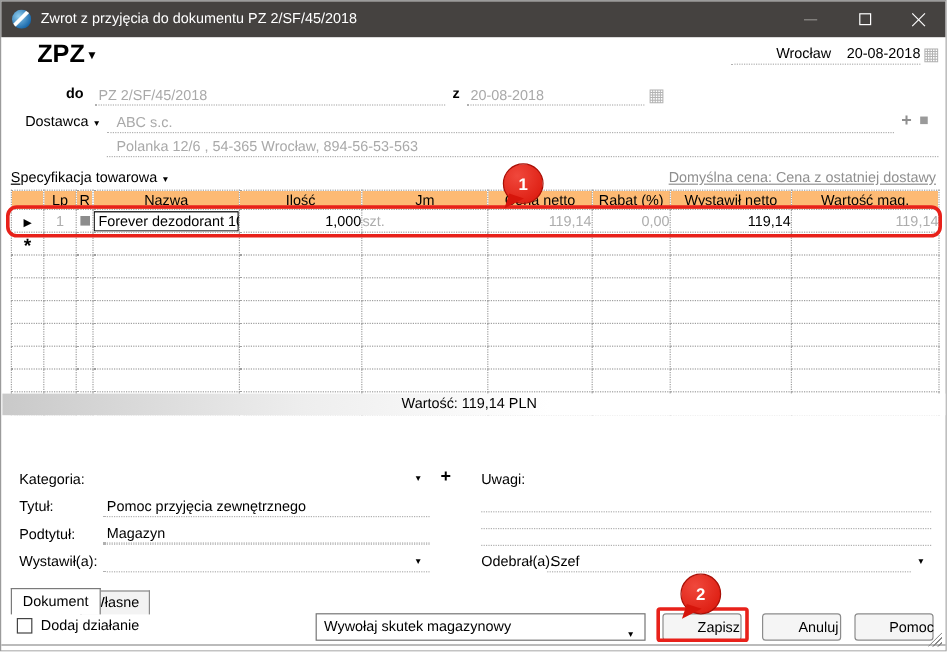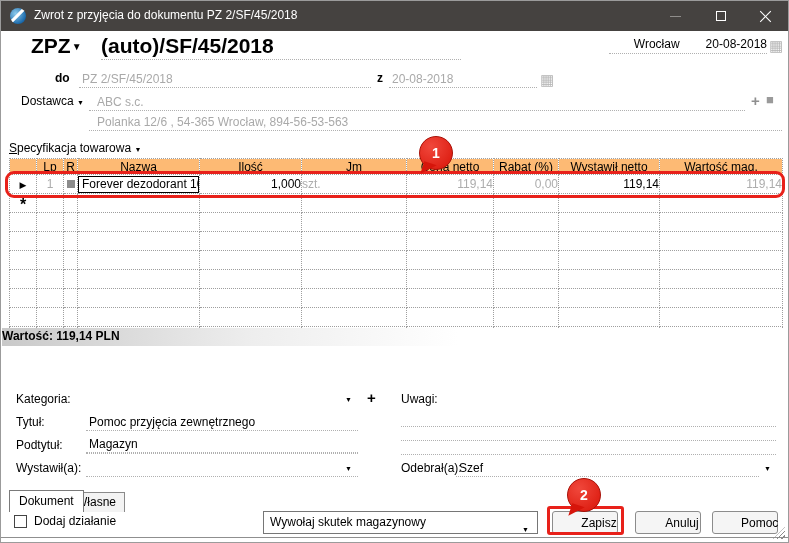--- a/index.html
+++ b/index.html
@@ -18,21 +18,21 @@
   .glyph-max { width:10px; height:10px; border:1px solid #fff; }
   .glyph-close { position:relative; width:13px; height:13px; }
   .glyph-close::before, .glyph-close::after { content:""; position:absolute; left:-1px; top:6px; width:15px; height:1px; background:#fff; }
   .glyph-close::before { transform:rotate(45deg); }
   .glyph-close::after { transform:rotate(-45deg); }
 
   
   .doc-type { position:absolute; left:30px; top:33px; font-size:21px; font-weight:bold; color:#000; }
   .doc-type .tri { font-size:10px; vertical-align:3px; margin-left:1px; }
   .doc-number { position:absolute; left:100px; top:33px; width:360px; height:26px; font-size:21px; font-weight:bold; color:#000; border-bottom:1px dotted #b0b0b0; }
-  .citydate { position:absolute; left:608px; top:36px; width:158px; height:17px; border-bottom:1px dotted #b0b0b0; font-size:12px; color:#000; display:flex; justify-content:flex-end; gap:26px; align-items:flex-start; }
+  .citydate { position:absolute; left:608px; top:36px; width:158px; height:17px; border-bottom:1px dotted #b0b0b0; font-size:12px; color:#000; display:flex; justify-content:flex-end; gap:13px; align-items:flex-start; }
   .cal-icon { position:absolute; font-size:15px; line-height:14px; color:#b3b3b3; }
   .cal-1 { left:768px; top:38px; }
   .cal-2 { left:539px; top:72px; }
 
   .lbl { font-size:12px; color:#000; }
   .b { font-weight:bold; }
   .field { border-bottom:1px dotted #b0b0b0; font-size:12px; color:#a9a9a9; padding:0 3px; height:17px; line-height:16px; white-space:nowrap; overflow:hidden; }
   .field.dark { color:#000; }
   .abs { position:absolute; }
 
@@ -56,21 +56,21 @@
   .gray { color:#adadad; }
   .black { color:#000; }
   .marker { font-size:9px; color:#000; }
   .newrow { font-size:16px; font-weight:bold; line-height:10px; position:relative; top:3px; }
   .rflag { display:inline-block; width:8px; height:8px; background:#8c8c8c; }
   .editbox { height:17px; margin:0; border:1px solid #000; background:#fff; font-size:12px; color:#000; line-height:15px; padding-left:3px; }
 
   
   .total-band { position:absolute; left:1px; top:327px; width:786px; height:18px;
     background:linear-gradient(90deg,#c9c9c9 0%,#eeeeee 32%,#ffffff 58%);
-    font-size:12px; font-weight:bold; color:#000; text-align:left; line-height:17px; padding-right:8px; }
+    font-size:12px; font-weight:normal; color:#000; text-align:center; line-height:17px; padding-right:8px; }
   .uw-line { position:absolute; left:400px; width:375px; height:14px; border-bottom:1px dotted #b0b0b0; }
 
   
   .tab-active { position:absolute; left:8px; top:489px; height:22px; padding:0 9px; background:#fff; border:1px solid #7a7a7a; border-bottom:none; font-size:12px; line-height:20px; z-index:2; }
   .tab-inactive { position:absolute; left:66px; top:491px; height:20px; padding:0 8px; background:#f3f3f3; border:1px solid #8a8a8a; border-bottom:none; font-size:12px; line-height:18px; }
   .checkbox { position:absolute; left:13px; top:514px; width:13px; height:13px; border:1px solid #444; background:#fff; }
   .combo { position:absolute; left:262px; top:510px; width:275px; height:23px; border:1px solid #767676; background:#fff; font-size:12px; line-height:21px; padding:0 22px 0 6px; color:#000; }
   .combo .tri { position:absolute; right:8px; top:7px; }
   .btn { position:absolute; top:510px; height:23px; width:66px; background:#f5f5f5; border:1px solid #8c8c8c; border-radius:3px; font-family:"Liberation Sans",sans-serif; font-size:12px; color:#000;padding-left:28px; }
   .bottom-line { position:absolute; left:0; top:536px; width:789px; height:1px; background:#8f8f8f; }
@@ -103,41 +103,41 @@
       <div class="cap-btn">
           <div class="glyph-max"></div>
         </div>
       <div class="cap-btn">
           <div class="glyph-close"></div>
         </div>
     </div>
   </div>
 
   <div class="doc-type"><span>ZPZ</span><span class="tri">▼</span></div>
-  <div class="doc-number">(auto)/SF/45/2018</div>
 
   <div class="citydate">
     <span>Wrocław</span>
     <span>20-08-2018</span>
   </div>
   <div class="cal-icon cal-1">▦</div>
 
   <div class="abs lbl b" style="left:54px; top:70px;">do</div>
   <div class="abs field" style="left:78px; top:70px; width:292px;">PZ 2/SF/45/2018</div>
   <div class="abs lbl b" style="left:376px; top:70px;">z</div>
   <div class="abs field" style="left:388px; top:70px; width:148px;">20-08-2018</div>
   <div class="cal-icon cal-2">▦</div>
 
   <div class="abs lbl" style="left:20px; top:93px;"><span>Dostawca</span> <span class="tri">▼</span></div>
   <div class="abs field" style="left:88px; top:93px; width:656px; padding-left:8px;">ABC s.c.</div>
   <div class="abs plus" style="left:750px; top:93px;">+</div>
   <div class="abs sq-icon" style="left:765px; top:92px;">■</div>
   <div class="abs field" style="left:88px; top:113px; width:693px; padding-left:8px;">Polanka  12/6 , 54-365 Wrocław, 894-56-53-563</div>
 
   <div class="spec-title"><span>Specyfikacja towarowa</span> <span class="tri">▼</span></div>
+  <div class="price-link">Domyślna cena: Cena z ostatniej dostawy</div>
 
   <table class="grid">
     <colgroup>
       <col style="width:27px">
         <col style="width:27px">
         <col style="width:14px">
         <col style="width:122px">
         <col style="width:102px">
       <col style="width:105px">
         <col style="width:87px">

